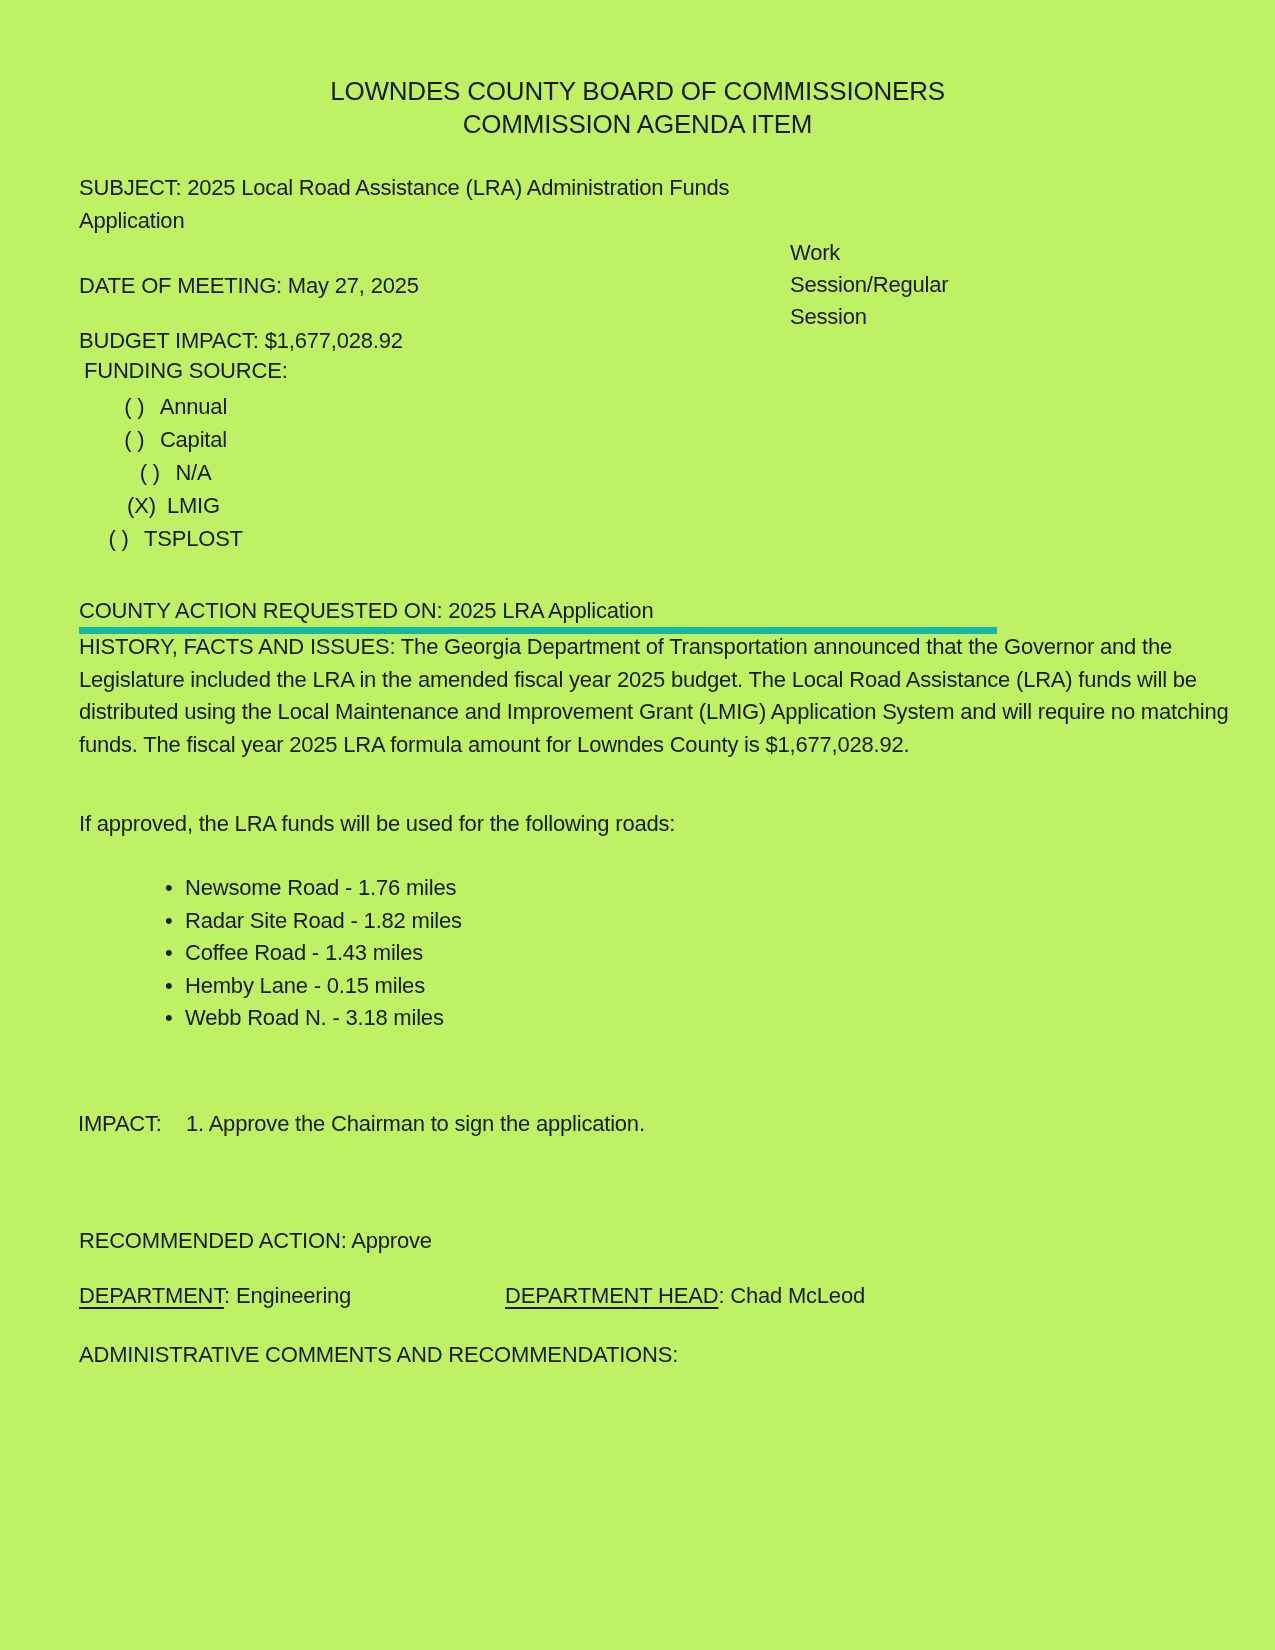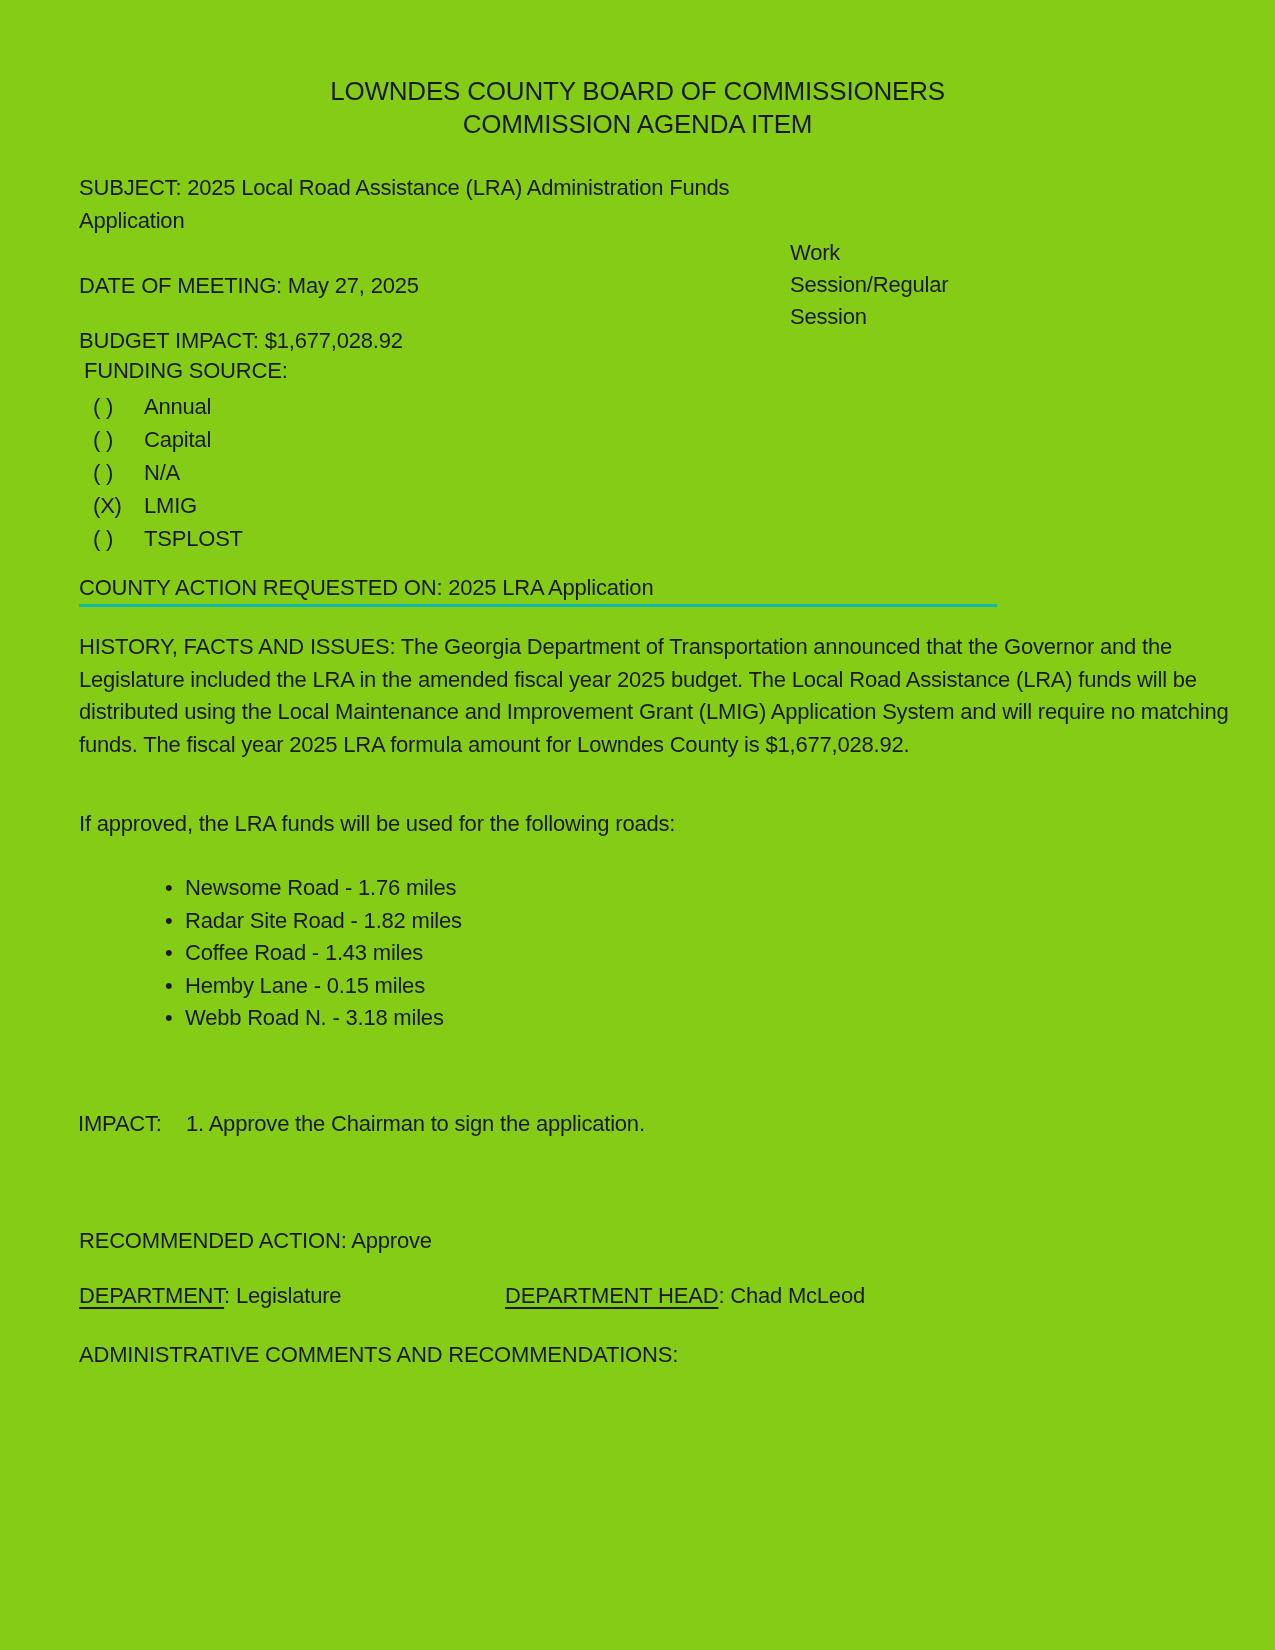--- a/index.html
+++ b/index.html
@@ -1,42 +1,42 @@
 <!DOCTYPE html>
 <html><head>
 <meta charset="utf-8">
 <style>
   html,body { margin:0; padding:0; background:#ffffff; }
   .page {
     position:relative;
     width:1275px; height:1650px;
-    background:#84cc16;
+    background:#bef264;
     font-family:"Liberation Sans","DejaVu Sans",sans-serif;
     color:#1a1a1a;
     font-size:22px;
     line-height:32.5px;
     letter-spacing:-0.2px;
     overflow:hidden;
   }
   .abs { position:absolute; }
 
   .doc-title { top:75px; left:0; width:1275px; text-align:center; font-size:26px; line-height:33px; }
 
   .subject      { top:172px; left:79px;  width:745px; }
   .session      { top:237px; left:790px; width:205px; line-height:32px; }
   .date         { top:270px; left:79px; }
   .budget       { top:325px; left:79px; }
   .funding-label{ top:355px; left:84px; }
-  .funding-list { top:390px; left:93px; line-height:33px; }
+  .funding-list { top:390px; left:93px; line-height:33px;text-align:center; }
   .funding-item .mark { display:inline-block; width:51px; }
 
   .county-action{
-    top:572px; left:79px; width:918px;
+    top:595px; left:79px; width:918px;
     line-height:32px;
-    border-bottom:3px solid #14b8a6;
+    border-bottom:7px solid #14b8a6;
   }
 
   .history      { top:631px; left:79px; width:1150px; }
   .roads-intro  { top:808px; left:79px; }
 
   .roads        { top:872px; left:165px; margin:0; padding:0; list-style:none; line-height:32.5px; }
   .road         { position:relative; padding-left:20px; }
   .road::before { content:"\2022"; position:absolute; left:0; }
 
   .options-label{ top:1108px; left:78px; }
@@ -118,19 +118,19 @@
   <div class="abs options-label">IMPACT:</div>
 
   <div class="abs options-items">
 
       <div>1. Approve the Chairman to sign the application.</div>
 
     </div>
 
   <div class="abs recommended">RECOMMENDED ACTION: Approve</div>
 
-  <div class="abs department"><span class="u">DEPARTMENT</span><span>: Legislature</span></div>
+  <div class="abs department"><span class="u">DEPARTMENT</span><span>: Engineering</span></div>
 
   <div class="abs dept-head"><span class="u">DEPARTMENT HEAD</span><span>: Chad McLeod</span></div>
 
   <div class="abs admin">ADMINISTRATIVE COMMENTS AND RECOMMENDATIONS:</div>
 
 </div>
 
 </body></html>

